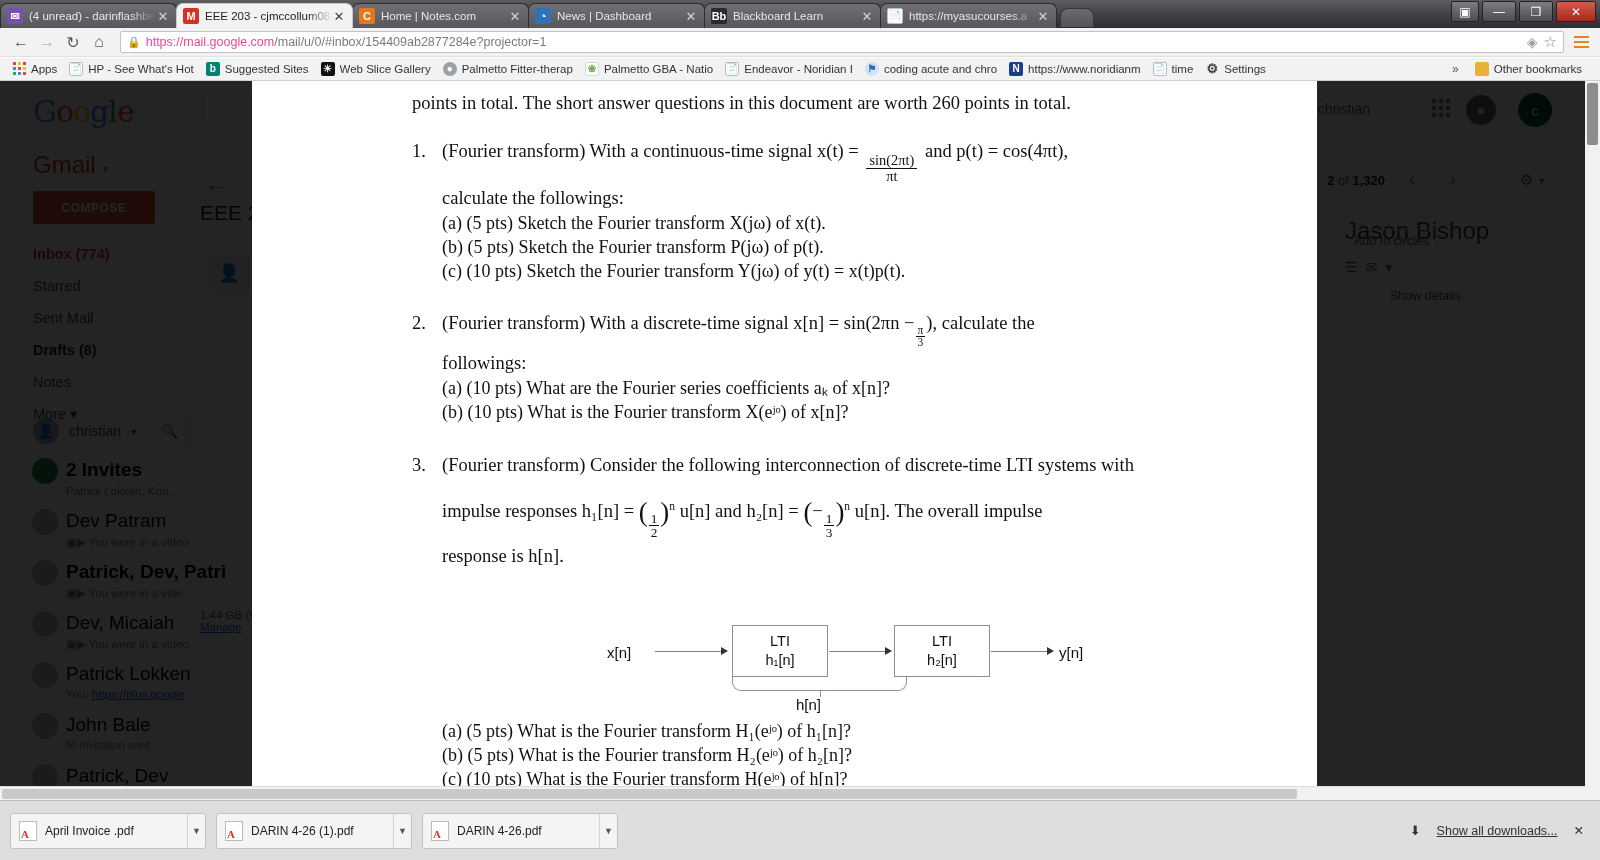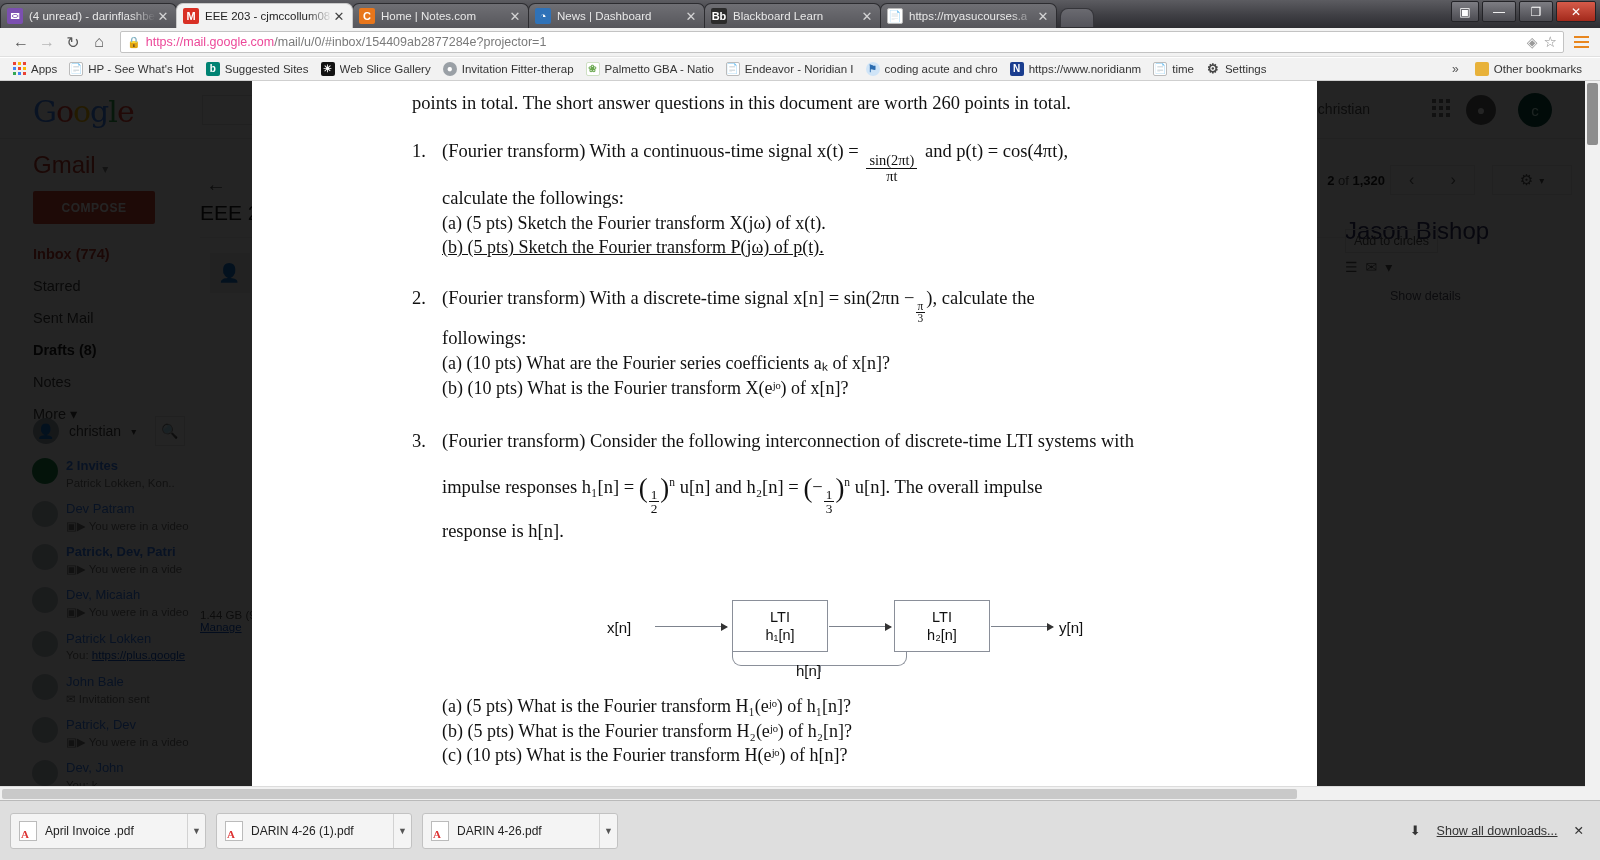--- a/index.html
+++ b/index.html
@@ -130,21 +130,21 @@
   .chat-search .ava { width:26px;height:26px;border-radius:50%;background:#9aa7b0;
                       display:flex;align-items:center;justify-content:center;color:#fff;font-size:14px;}
   .magnify { position:absolute; left:155px; top:335px; width:30px;height:30px;border:1px solid #e3e3e3;
              display:flex;align-items:center;justify-content:center;color:#555;font-size:14px;}
   .chatlist { position:absolute; left:30px; top:372px; width:210px; }
   .chatrow { display:flex; gap:8px; padding:5px 0 5px 2px; align-items:flex-start; }
   .chatrow .cav { width:26px;height:26px;border-radius:50%;background:#b9c2c8; flex:0 0 26px;
                   position:relative; }
   .chatrow .cav.grn { background:#1f8a4c; }
   .chatrow .ctext { font-size:12.5px; color:#444; line-height:1.3; overflow:hidden; white-space:nowrap;}
-  .chatrow .cname { font-size:13px; color:#3b82f6; }
+  .chatrow .cname { font-size:19px; color:#000000; }
   .chatrow.b .cname { font-weight:bold; }
   .chatrow .csub { color:#777; font-size:11.5px; }
   .chatrow .csub a { color:#15c; text-decoration:underline; }
   .gm-subject { position:absolute; left:200px; top:120px; font-size:21px; color:#222; }
   .gm-back { position:absolute; left:206px; top:92px; font-size:20px; color:#555; }
   .gm-sep { position:absolute; left:200px; top:156px; width:1150px; height:1px; background:#eee;}
   .gm-senderava { position:absolute; left:210px; top:172px; width:40px;height:40px;
                   background:#f0f0f0; display:flex;align-items:center;justify-content:center;
                   color:#aaa; font-size:18px;}
   .gm-sender { position:absolute; left:1345px; top:136px; font-size:24px; color:#336; }
@@ -323,21 +323,21 @@
         <div class="bm">
           <span class="bmicon" style="background:#008373;">b</span>
           <span class="bmlabel">Suggested Sites</span>
         </div>
         <div class="bm">
           <span class="bmicon" style="background:#111;">☀</span>
           <span class="bmlabel">Web Slice Gallery</span>
         </div>
         <div class="bm">
           <span class="bmicon" style="background:#9aa0a6;border-radius:50%;">●</span>
-          <span class="bmlabel">Invitation Fitter-therap</span>
+          <span class="bmlabel">Palmetto Fitter-therap</span>
         </div>
         <div class="bm">
           <span class="bmicon" style="background:#fff;color:#6aa84f;border:1px solid #cfe0c4;">❀</span>
           <span class="bmlabel">Palmetto GBA - Natio</span>
         </div>
         <div class="bm">
           <span class="bmicon" style="background:#fff;color:#888;border:1px solid #bbb;">📄</span>
           <span class="bmlabel">Endeavor - Noridian I</span>
         </div>
         <div class="bm">
@@ -486,21 +486,22 @@
               <span class="frac">
                 <span class="num">sin(2πt)</span>
                 <span class="den mathit">πt</span>
               </span>
               <span>and</span>
               <span class="mathit">p(t) = cos(4πt),</span>
             </div>
             <div class="ln" style="margin-top:4px;">calculate the followings:</div>
             <div id="q1-items">
                 <div class="ln sub" style="margin-top: 3px;">(a)  (5 pts) Sketch the Fourier transform X(jω) of x(t).</div>
-                <div class="ln sub" style="margin-top: 3px; text-decoration: underline;">(b)  (5 pts) Sketch the Fourier transform P(jω) of p(t).</div>
+                <div class="ln sub" style="margin-top: 3px;">(b)  (5 pts) Sketch the Fourier transform P(jω) of p(t).</div>
+                <div class="ln sub" style="margin-top: 3px;">(c)  (10 pts) Sketch the Fourier transform Y(jω) of y(t) = x(t)p(t).</div>
               </div>
           </div>
         </div>
 
         <div class="q" style="margin-top:30px;">
           <div class="qnum">2.</div>
           <div class="qbody">
             <div class="ln">
               <span>(Fourier transform) With a discrete-time signal</span>
               <span class="mathit">x[n]</span>
@@ -549,21 +550,21 @@
                 <span>h₁[n]</span>
               </div>
               <div class="arrow" style="left:222px;top:49px;width:62px;"></div>
               <div class="dbox" style="left:287px;top:23px;">
                 <span>LTI</span>
                 <span>h₂[n]</span>
               </div>
               <div class="arrow" style="left:384px;top:49px;width:62px;"></div>
               <div class="dlabel" style="left:452px;top:42px;">y[n]</div>
               <div class="brace"></div>
-              <div class="dlabel" style="left:189px;top:85px;">h[n]</div>
+              <div class="dlabel" style="left:189px;top:94px;">h[n]</div>
             </div>
 
             <div id="q3-items" style="margin-top:14px;">
                 <div class="ln sub" style="margin-top: 3px;">(a)  (5 pts) What is the Fourier transform H₁(eʲᵒ) of h₁[n]?</div>
                 <div class="ln sub" style="margin-top: 3px;">(b)  (5 pts) What is the Fourier transform H₂(eʲᵒ) of h₂[n]?</div>
                 <div class="ln sub" style="margin-top: 3px;">(c)  (10 pts) What is the Fourier transform H(eʲᵒ) of h[n]?</div>
               </div>
           </div>
         </div>
       </div>

